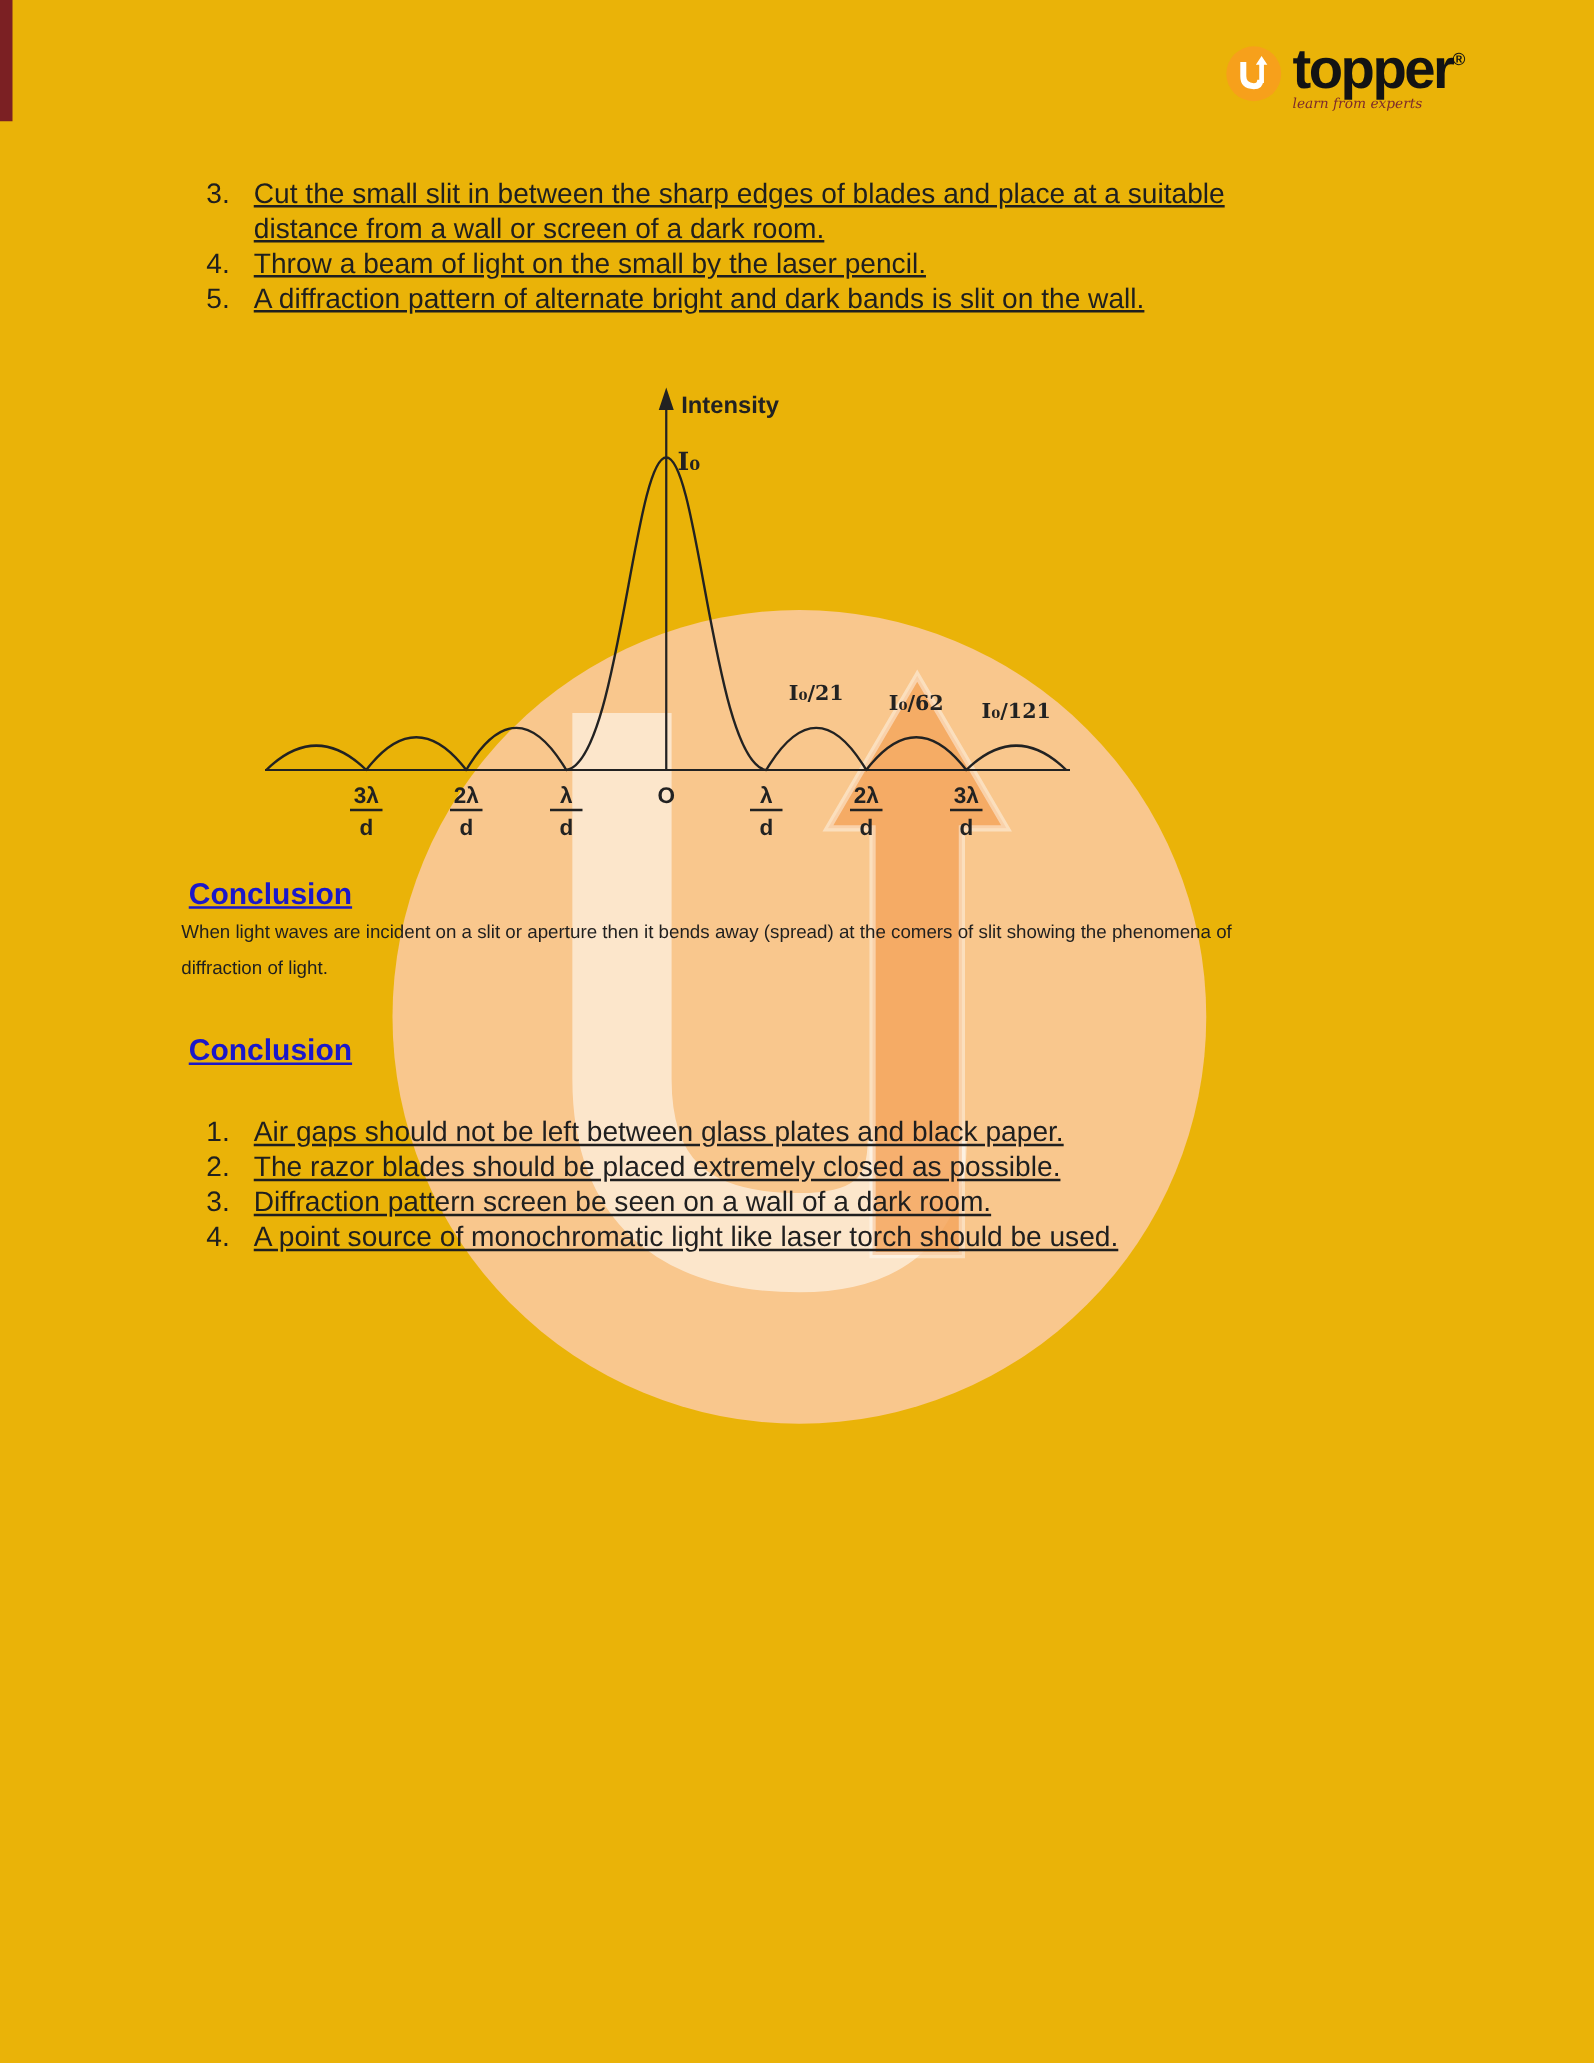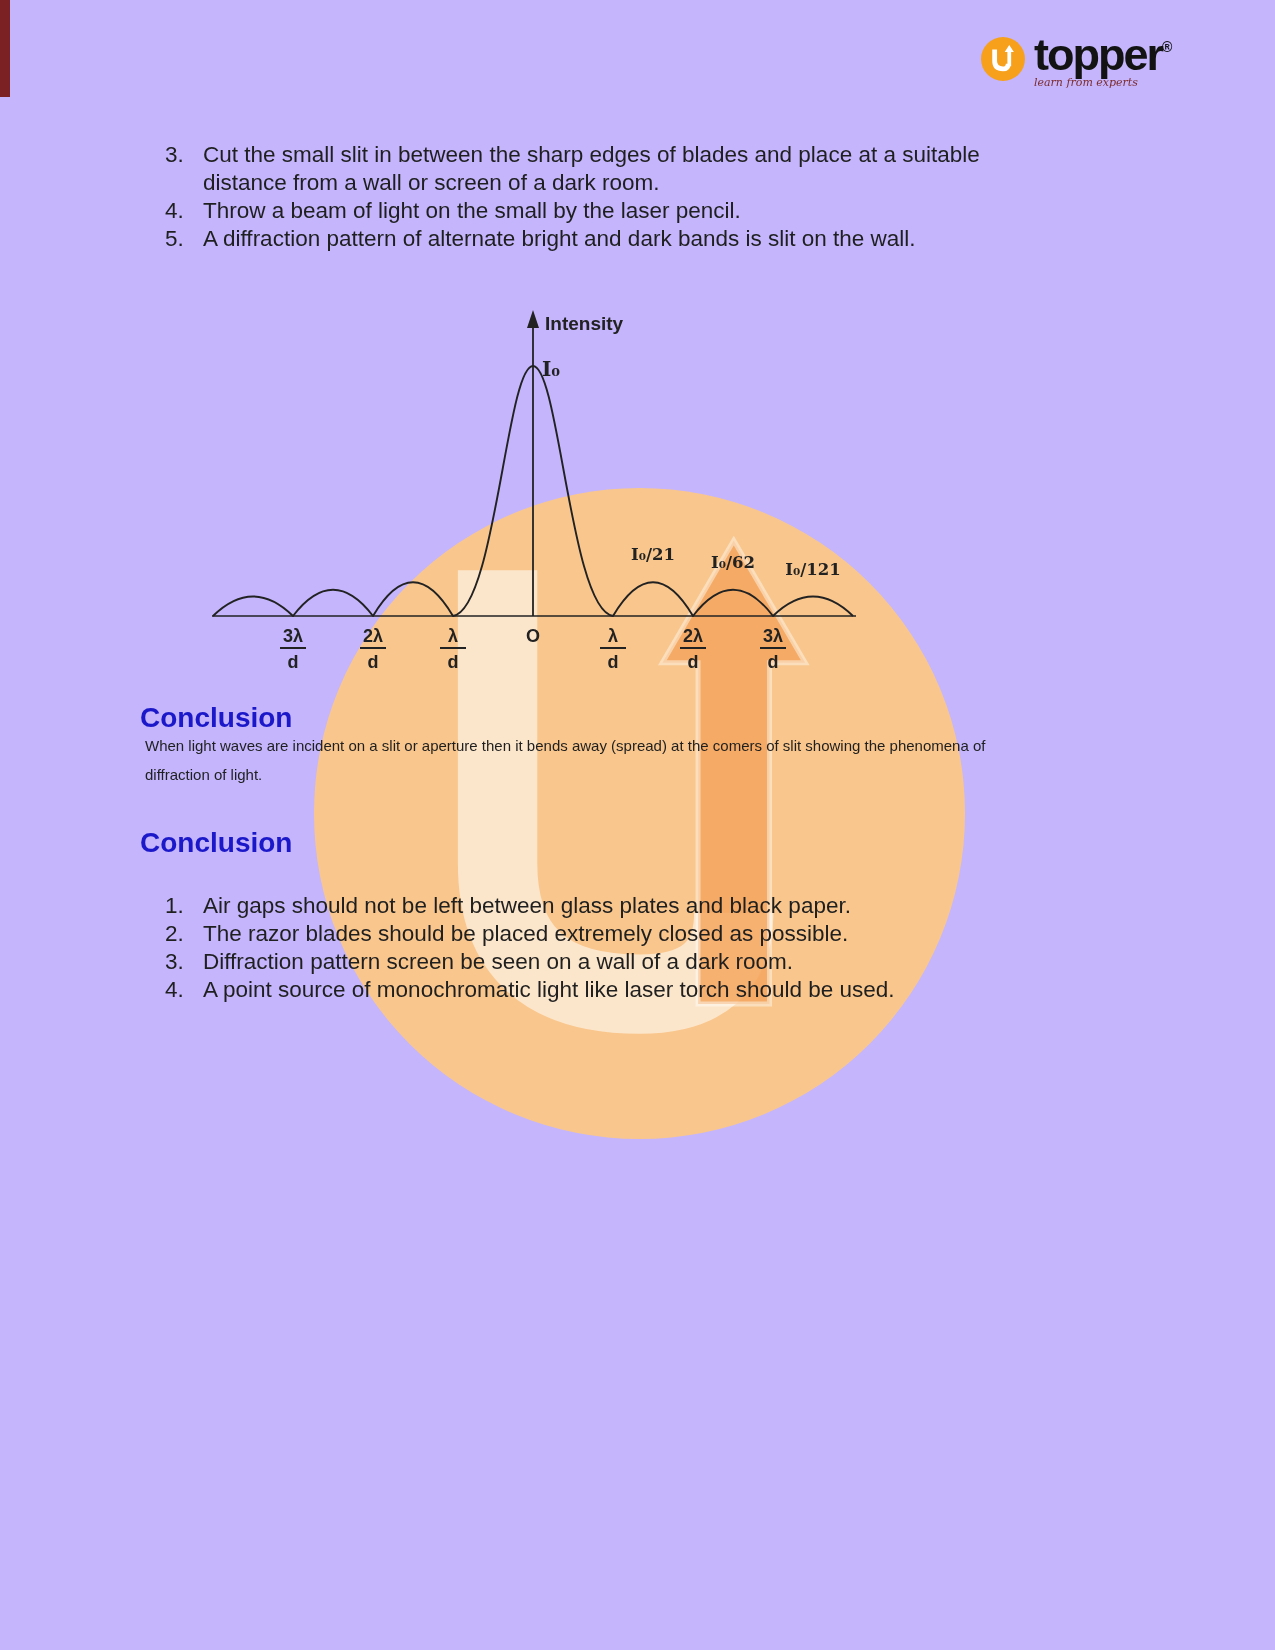--- a/index.html
+++ b/index.html
@@ -1,19 +1,19 @@
 <!DOCTYPE html>
 <html style="--heading_blue: #1b18c9; --body_text: #1f1f1f; --brand_orange: #f7a01b; --watermark_orange: #f9c78d; --watermark_arrow: #f5a75f; --accent_maroon: #7b2023; --diagram_ink: #222222;"><head>
 <meta charset="utf-8">
 <style>
   * { margin:0; padding:0; box-sizing:border-box; }
   html,body { background:#e8e8e8; }
   .page {
     position:relative; width:1275px; height:1650px; margin:0 auto;
-    background:#c4b5fd; overflow:hidden;
+    background:#eab308; overflow:hidden;
     font-family:"Liberation Sans", sans-serif;
     color:var(--body_text, #1f1f1f);
   }
   .corner-strip {
     position:absolute; left:0; top:0; width:10px; height:97px;
     background:var(--accent_maroon, #7b2023); z-index:2;
   }
 
   
   .watermark { position:absolute; left:312px; top:486px; width:655px; height:655px; z-index:0; }
@@ -31,25 +31,25 @@
   .brand-reg { font-size:14px; vertical-align:18px; color:#131313; font-weight:bold; letter-spacing:0; }
   .brand-tagline {
     font-family:"DejaVu Serif", serif; font-style:italic;
     font-size:11px; color:#7d2b2b; margin-top:-2px; padding-right:2px;
   }
 
   
   .steps { position:absolute; left:165px; top:141px; width:862px; z-index:1; }
   .li { display:flex; font-size:22.5px; line-height:28px; color:var(--body_text,#1f1f1f); }
   .li .num { width:38px; flex:none; }
-  .li .txt { flex:1; }
+  .li .txt { flex:1;text-decoration:underline; }
 
   .sec-heading {
-    position:absolute; left:140px; z-index:1;
-    font-size:28px; font-weight:bold; color:var(--heading_blue,#1b18c9);
+    position:absolute; left:151px; z-index:1;
+    font-size:24px; font-weight:bold; color:var(--heading_blue,#1b18c9);text-decoration:underline;
   }
   .h-conclusion { top:702px; }
   .h-precaution { top:827px; }
 
   .para {
     position:absolute; left:145px; top:732px; width:908px; z-index:1;
     font-size:15px; line-height:28.5px; color:var(--body_text,#1f1f1f);
   }
 
   .plist { position:absolute; left:165px; top:892px; width:880px; z-index:1; }

